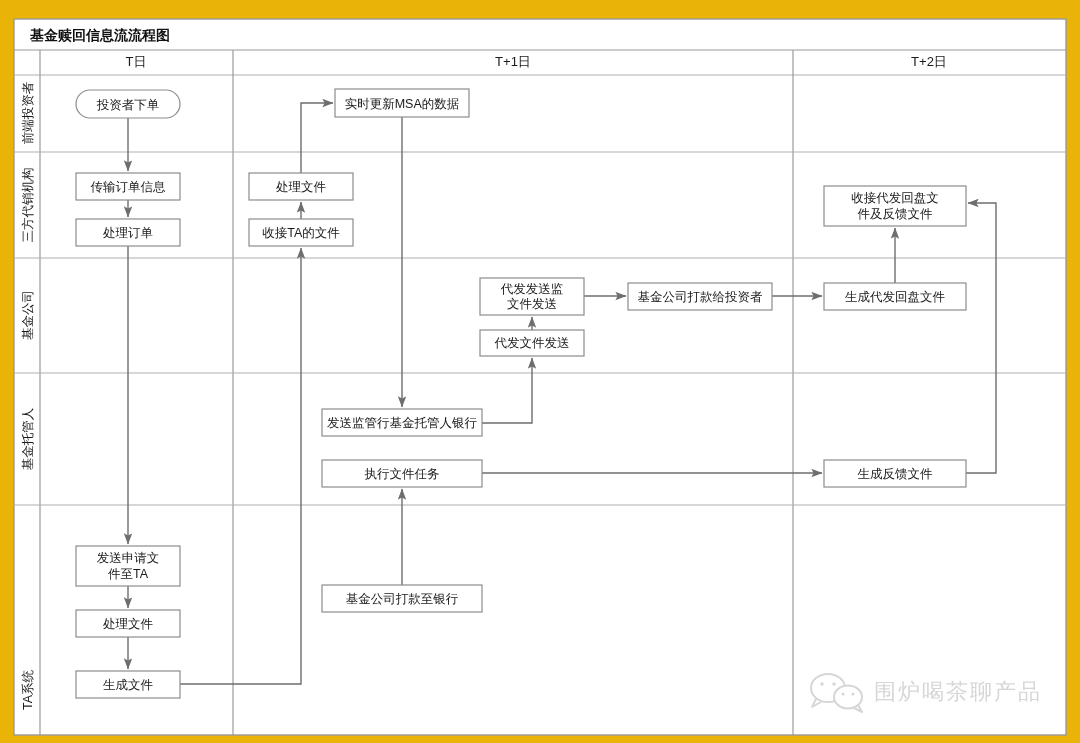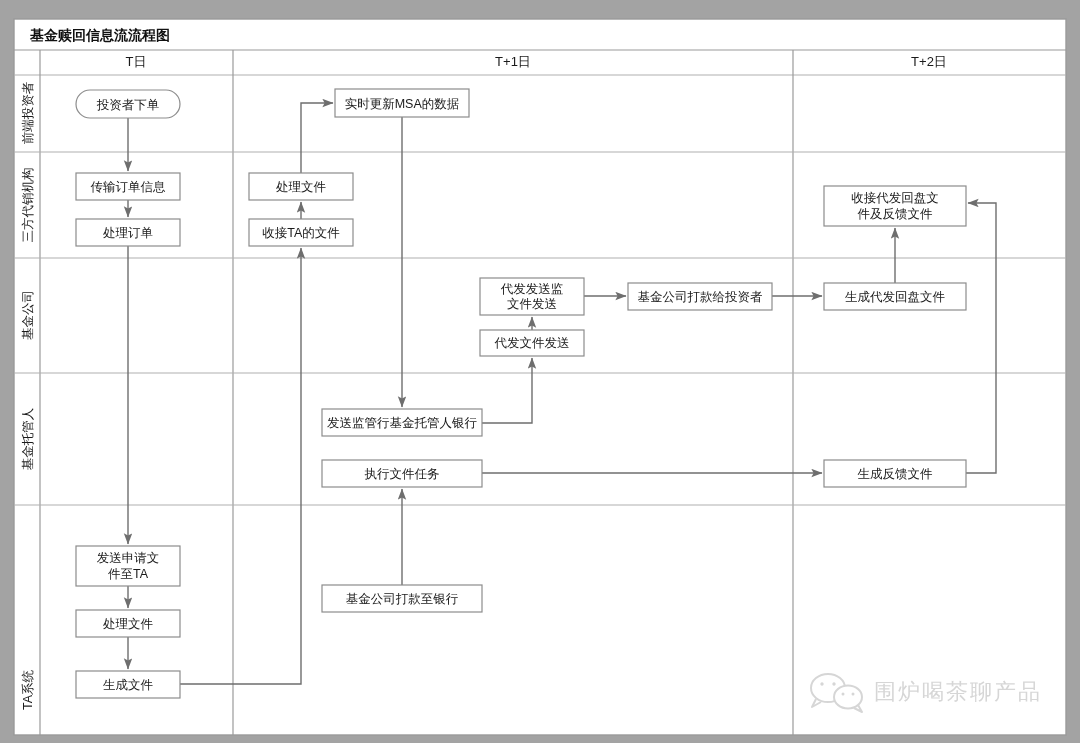--- a/index.html
+++ b/index.html
@@ -1,17 +1,17 @@
 <!DOCTYPE html>
 <html><head>
 <meta charset="utf-8">
 <style>
   html,body{margin:0;padding:0;background:#ffffff;}
   body{font-family:"Liberation Sans","DejaVu Sans",sans-serif;}
-  #page{position:relative;width:1080px;height:743px;background:#a3a3a3;overflow:hidden;}
+  #page{position:relative;width:1080px;height:743px;background:#eab308;overflow:hidden;}
   svg{display:block;}
   .node-text{font-size:12.5px;fill:#1a1a1a;font-family:"Liberation Sans","DejaVu Sans",sans-serif;}
   .hdr-text{font-size:13px;fill:#1a1a1a;font-family:"Liberation Sans","DejaVu Sans",sans-serif;}
   .title-text{font-size:14px;font-weight:bold;fill:#111;font-family:"Liberation Sans","DejaVu Sans",sans-serif;}
   .lane-text{font-size:12.5px;fill:#1a1a1a;font-family:"Liberation Sans","DejaVu Sans",sans-serif;}
   .wm-text{font-size:22px;fill:#d2d2d2;font-family:"Liberation Sans","DejaVu Sans",sans-serif;letter-spacing:2px;}
 </style>
 </head>
 <body>
 

